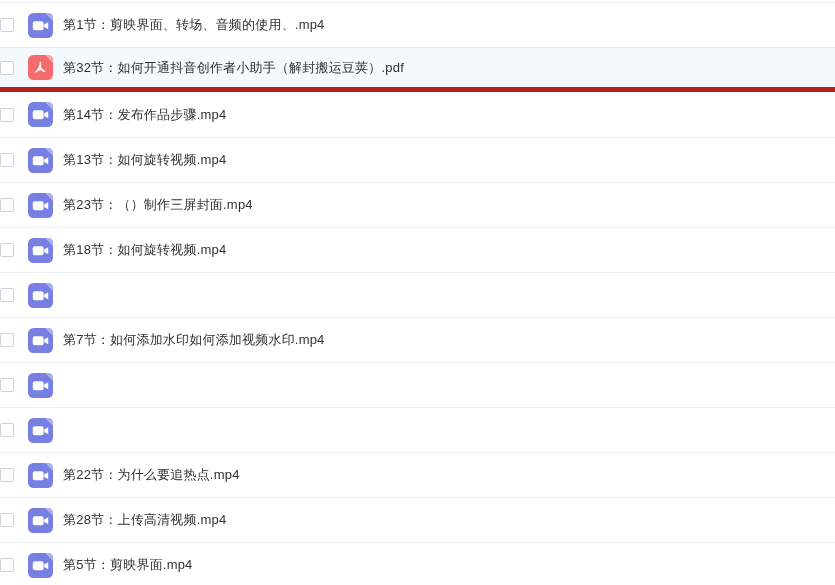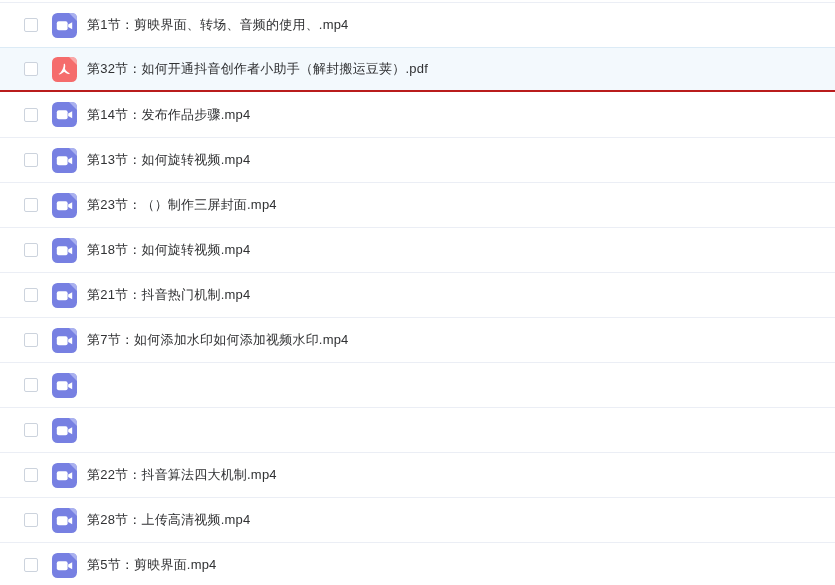--- a/index.html
+++ b/index.html
@@ -11,29 +11,29 @@
     font-family: "Liberation Sans", "DejaVu Sans", sans-serif;
   }
   .file-list {
     width: 835px;
     padding-top: 2px;
   }
   .file-row {
     display: flex;
     align-items: center;
     height: 45px;
-    padding-left: 24px;
+    padding-left: 0;
     border-top: 1px solid #ebeef5;
     background: #ffffff;
     cursor: pointer;
   }
   .file-row.highlight {
     background: #f3f9fd;
     border-top: 1px solid #dcebf6;
-    border-bottom: 2px solid #b91c1c;
+    border-bottom: 5px solid #b91c1c;
   }
   .file-row.highlight + .file-row {
     border-top: none;
     text-align: right;
   }
   .checkbox {
     width: 14px;
     height: 14px;
     flex: 0 0 14px;
     border: 1px solid #ccd3dd;
@@ -140,21 +140,20 @@
   <div class="file-row">
     <span class="checkbox"></span>
     <span class="file-icon">
         <svg viewBox="0 0 25 25" xmlns="http://www.w3.org/2000/svg">
           <rect width="25" height="25" rx="5.5" fill="#7780e2"></rect>
           <path d="M17 0 L25 8 L25 5 Q25 0 20 0 Z" fill="#aab1ef"></path>
           <rect x="4.8" y="8.2" width="10.8" height="9" rx="2" fill="#ffffff"></rect>
           <path d="M16.2 11.4 L20.2 9.2 L20.2 16.2 L16.2 14 Z" fill="#ffffff"></path>
         </svg>
       </span>
-    <span class="file-name">第21节：抖音热门机制.mp4</span>
   </div>
 
   <div class="file-row">
     <span class="checkbox"></span>
     <span class="file-icon">
         <svg viewBox="0 0 25 25" xmlns="http://www.w3.org/2000/svg">
           <rect width="25" height="25" rx="5.5" fill="#7780e2"></rect>
           <path d="M17 0 L25 8 L25 5 Q25 0 20 0 Z" fill="#aab1ef"></path>
           <rect x="4.8" y="8.2" width="10.8" height="9" rx="2" fill="#ffffff"></rect>
           <path d="M16.2 11.4 L20.2 9.2 L20.2 16.2 L16.2 14 Z" fill="#ffffff"></path>
@@ -190,21 +189,21 @@
   <div class="file-row">
     <span class="checkbox"></span>
     <span class="file-icon">
         <svg viewBox="0 0 25 25" xmlns="http://www.w3.org/2000/svg">
           <rect width="25" height="25" rx="5.5" fill="#7780e2"></rect>
           <path d="M17 0 L25 8 L25 5 Q25 0 20 0 Z" fill="#aab1ef"></path>
           <rect x="4.8" y="8.2" width="10.8" height="9" rx="2" fill="#ffffff"></rect>
           <path d="M16.2 11.4 L20.2 9.2 L20.2 16.2 L16.2 14 Z" fill="#ffffff"></path>
         </svg>
       </span>
-    <span class="file-name">第22节：抖音算法四大机制.mp4</span>
+    <span class="file-name">第22节：为什么要追热点.mp4</span>
   </div>
 
   <div class="file-row">
     <span class="checkbox"></span>
     <span class="file-icon">
         <svg viewBox="0 0 25 25" xmlns="http://www.w3.org/2000/svg">
           <rect width="25" height="25" rx="5.5" fill="#7780e2"></rect>
           <path d="M17 0 L25 8 L25 5 Q25 0 20 0 Z" fill="#aab1ef"></path>
           <rect x="4.8" y="8.2" width="10.8" height="9" rx="2" fill="#ffffff"></rect>
           <path d="M16.2 11.4 L20.2 9.2 L20.2 16.2 L16.2 14 Z" fill="#ffffff"></path>

